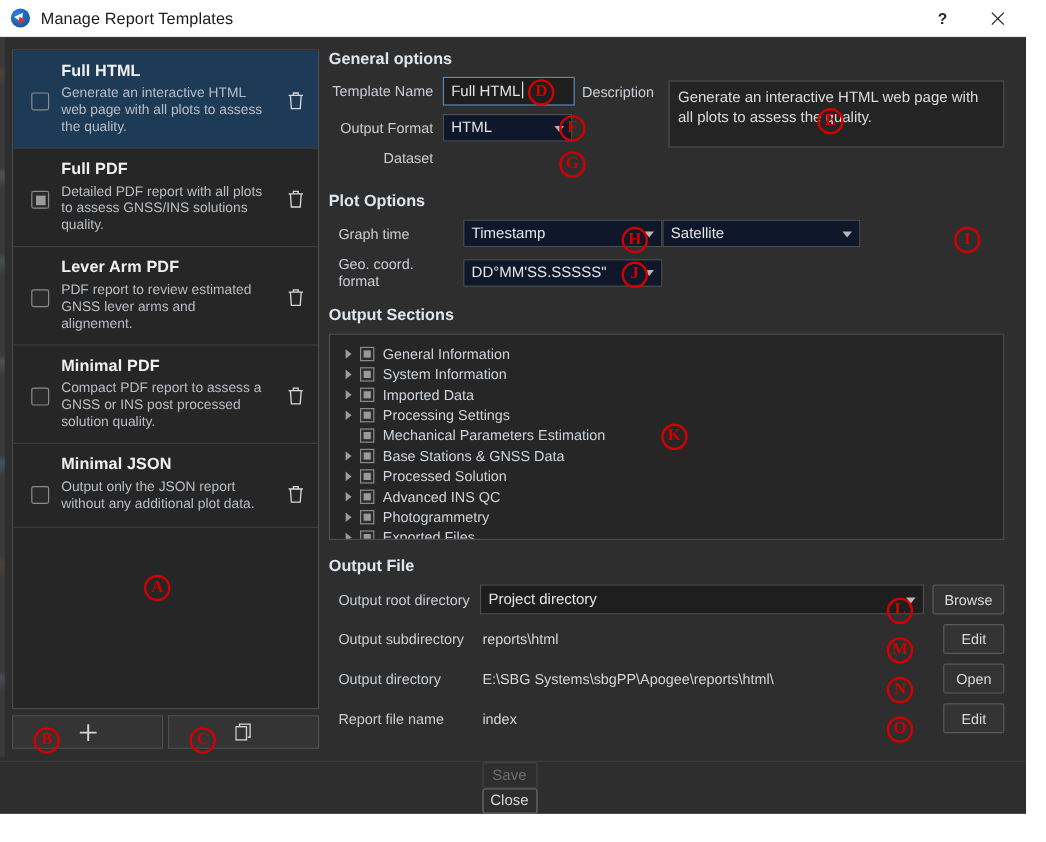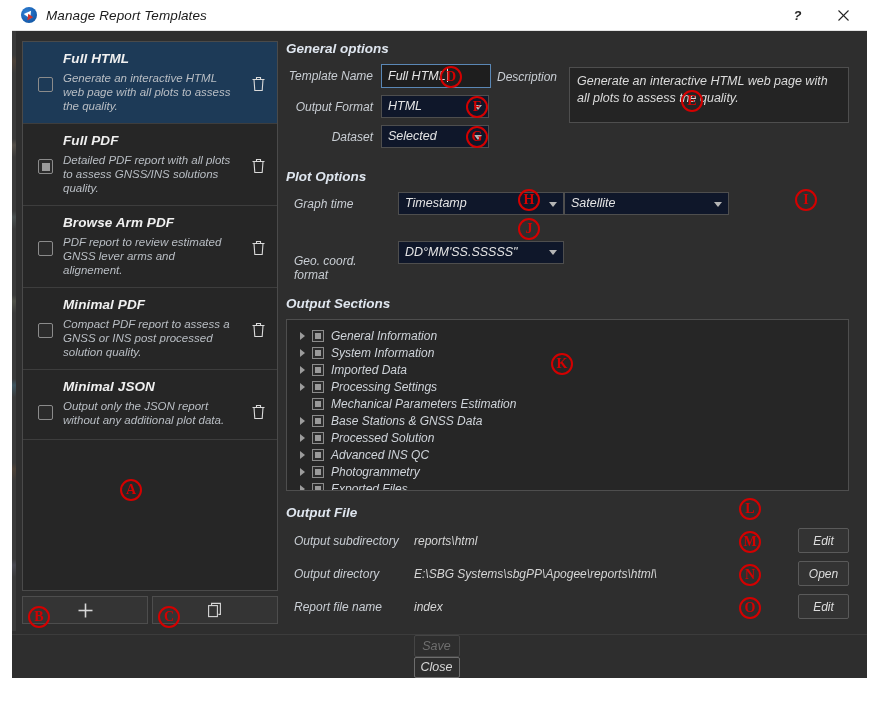--- a/index.html
+++ b/index.html
@@ -4,24 +4,24 @@
 <style>
   * { box-sizing: border-box; }
   html, body {
     margin: 0; padding: 0;
     width: 872px; height: 702px;
     background: #ffffff;
     font-family: "Liberation Sans", sans-serif;
     overflow: hidden;
   }
   .window {
-    position: absolute; left: 12px; top: 0;
+    position: absolute; left: 0; top: 0;
     width: 855px; height: 678px;
     background: #2e2e2e;
-    display: flex; flex-direction: column; font-style: italic;
+    display: flex; flex-direction: column;
   }
   
   .titlebar {
     height: 31px; min-height: 31px;
     background: #ffffff;
     display: flex; align-items: center;
     border-bottom: 1px solid #e3e3e3;
   }
   .app-icon {
     width: 17px; height: 17px; margin-left: 9px; margin-right: 8px;
@@ -310,21 +310,21 @@
           <div class="tpl-del">
             <svg width="15" height="16" viewBox="0 0 15 16">
               <path d="M1.5 3.5h12M5.5 3.5v-2h4v2M3 3.5l.8 11h7.4l.8-11" fill="none" stroke="#d9d9d9" stroke-width="1.1"></path>
             </svg>
           </div>
         </div>
 
         <div class="tpl-item">
           <div class="tpl-chk"></div>
           <div class="tpl-text">
-            <div class="tpl-title">Browse Arm PDF</div>
+            <div class="tpl-title">Lever Arm PDF</div>
             <div class="tpl-desc">PDF report to review estimated GNSS lever arms and alignement.</div>
           </div>
           <div class="tpl-del">
             <svg width="15" height="16" viewBox="0 0 15 16">
               <path d="M1.5 3.5h12M5.5 3.5v-2h4v2M3 3.5l.8 11h7.4l.8-11" fill="none" stroke="#d9d9d9" stroke-width="1.1"></path>
             </svg>
           </div>
         </div>
 
         <div class="tpl-item">
@@ -381,40 +381,39 @@
           <div class="row">
             <div class="lbl" style="width:95px;">Template Name</div>
             <div class="field focused" style="width:110px;"><span>Full HTML</span><span class="caret"></span></div>
           </div>
           <div class="row">
             <div class="lbl" style="width:95px;">Output Format</div>
             <div class="combo" style="width:108px;"><span>HTML</span><span class="arrow"></span></div>
           </div>
           <div class="row">
             <div class="lbl" style="width:95px;">Dataset</div>
-            <div class="combo" style="width:108px;"><span>Selected</span><span class="arrow"></span></div>
           </div>
         </div>
 
         <div style="display:flex;align-items:flex-start;padding-top:3px;">
           <div class="lbl" style="width:72px;padding-right:8px;text-align:left;padding-top:3px;">Description</div>
           <div class="desc-box">Generate an interactive HTML web page with all plots to assess the quality.</div>
         </div>
       </div>
 
       <div class="sect-head sp">Plot Options</div>
 
       <div class="row">
         <div class="lbl" style="width:112px;text-align:left;padding-left:8px;">Graph time</div>
         <div class="combo" style="width:166px;"><span>Timestamp</span><span class="arrow"></span></div>
         <div class="combo" style="width:165px;"><span>Satellite</span><span class="arrow"></span></div>
       </div>
 
       <div class="row">
-        <div class="lbl" style="width:112px;text-align:left;padding-left:8px;margin-top:32px;">Geo. coord. format</div>
+        <div class="lbl" style="width:112px;text-align:left;padding-left:8px;">Geo. coord. format</div>
         <div class="combo" style="width:166px;"><span>DD°MM'SS.SSSSS"</span><span class="arrow"></span></div>
       </div>
 
       <div class="sect-head sp">Output Sections</div>
 
       <div class="tree">
         <div class="tnode">
           <span class="tarrow">
               <i></i>
             </span>
@@ -479,20 +478,25 @@
           <span class="tarrow">
               <i></i>
             </span>
           <span class="tchk"></span>
           <span class="tlabel">Exported Files</span>
         </div>
       </div>
 
       <div class="sect-head sp">Output File</div>
 
+      <div class="of-row">
+        <div class="of-lbl">Output root directory</div>
+        <div class="combo dark" style="flex:1 1 auto;height:25px;line-height:23px;"><span>Project directory</span><span class="arrow"></span></div>
+        <div class="btn" style="margin-left:7px;">Browse</div>
+      </div>
 
       <div class="of-row">
         <div class="of-lbl">Output subdirectory</div>
         <div class="of-val">reports\html</div>
         <div class="btn" style="margin-left:7px;">Edit</div>
       </div>
 
       <div class="of-row">
         <div class="of-lbl">Output directory</div>
         <div class="of-val">E:\SBG Systems\sbgPP\Apogee\reports\html\</div>

